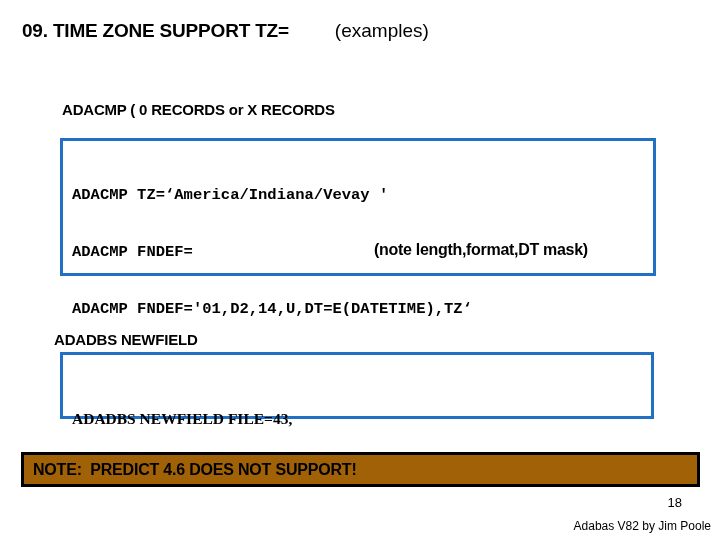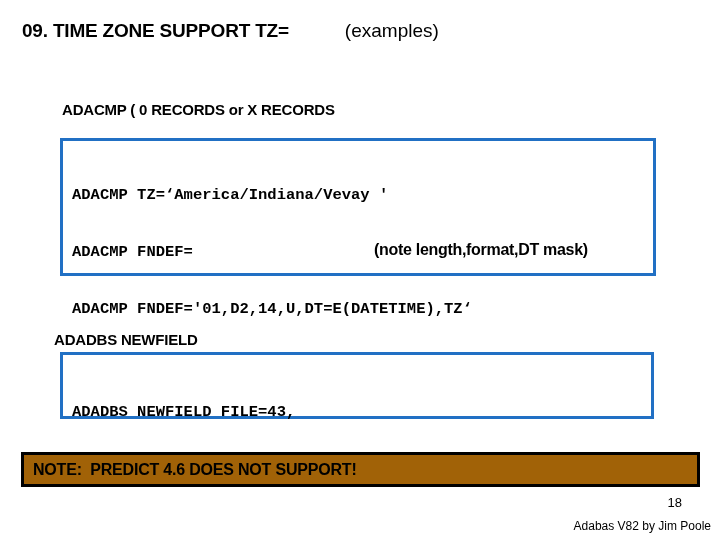--- a/index.html
+++ b/index.html
@@ -18,21 +18,20 @@
   }
 
   
   .title-row {
     position: absolute;
     left: 22px;
     top: 20px;
     display: flex;
     align-items: baseline;
     white-space: pre;
-    gap: 10px;
   }
   .title-main {
     font-size: 19px;
     font-weight: bold;
     letter-spacing: -0.2px;
   }
   .title-sub {
     font-size: 19px;
     font-weight: normal;
     margin-left: 46px;
@@ -71,21 +70,22 @@
   .code-lines {
     font-family: "Liberation Mono", "DejaVu Sans Mono", monospace;
     font-size: 15.5px;
     font-weight: bold;
     line-height: 19px;
     white-space: pre;
     padding: 7px 0 0 9px;
     letter-spacing: 0px;
   }
   #code-box-adadbs .code-lines {
-    padding-top: 10px;
+    padding-top: 16px;
+    font-family: Liberation Serif, serif;
   }
   .code-line { display: block; }
 
   
   .annotation {
     position: absolute;
     font-size: 16px;
     font-weight: bold;
     white-space: pre;
     letter-spacing: -0.3px;

